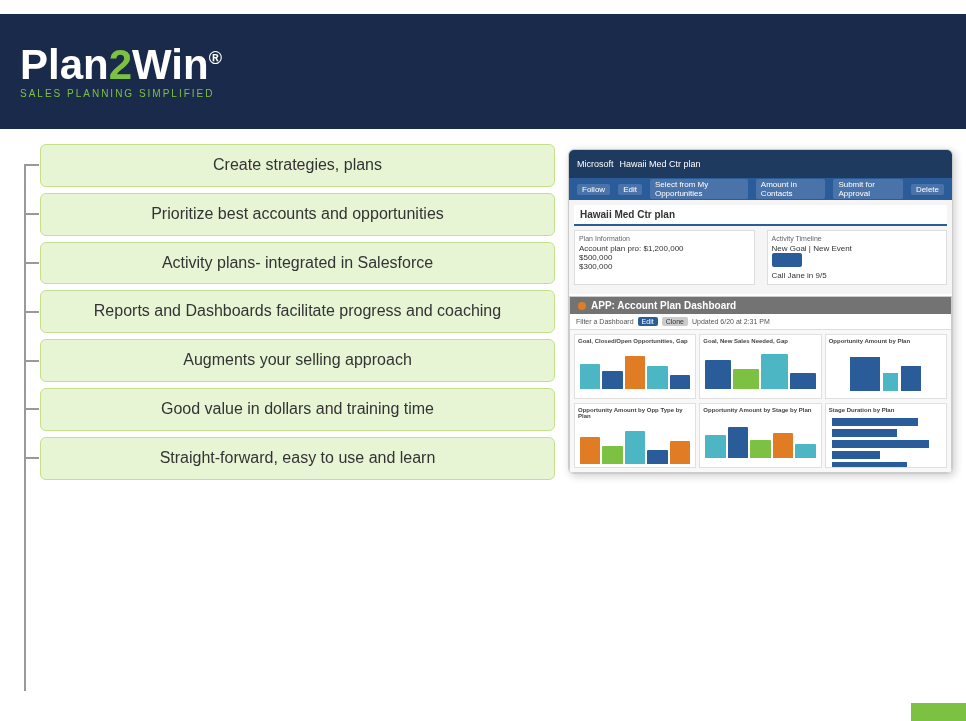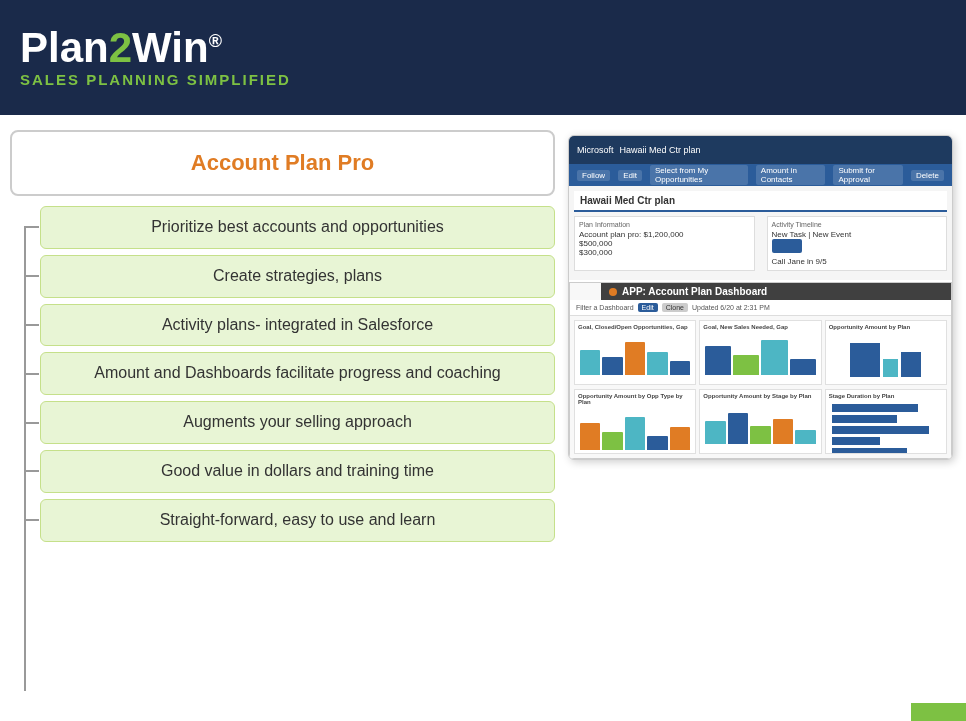--- a/index.html
+++ b/index.html
@@ -22,20 +22,21 @@
 
     
     .header {
       background: #1a2a4a;
       height: 115px;
       display: flex;
       align-items: center;
       justify-content: space-between;
       padding: 0 30px 0 20px;
       flex-shrink: 0;
+      margin-top: 14px;
     }
 
     .logo-area {
       display: flex;
       flex-direction: column;
       justify-content: center;
     }
 
     .logo-text {
       font-size: 42px;
@@ -49,23 +50,23 @@
     }
 
     .logo-registered {
       font-size: 18px;
       vertical-align: super;
       color: white;
     }
 
     .logo-subtitle {
       color: #7dc143;
-      font-size: 15px;
+      font-size: 10px;
       letter-spacing: 2px;
-      font-weight: bold;
+      font-weight: normal;
       margin-top: 2px;
     }
 
     .header-title {
       text-align: right;
       color: white;
     }
 
     .header-title-line1 {
       font-size: 28px;
@@ -255,29 +256,28 @@
     }
 
     
     .dashboard-container {
       background: #f8f8f8;
       border: 1px solid #ccc;
       margin-top: 2px;
     }
 
     .dashboard-header {
-      background: #404040;
+      background: #737373;
       color: white;
       font-size: 9px;
       font-weight: bold;
       padding: 3px 8px;
       display: flex;
       align-items: center;
       gap: 5px;
-      margin-left: 31px;
     }
 
     .dashboard-title {
       font-size: 10px;
     }
 
     .dashboard-grid {
       display: grid;
       grid-template-columns: 1fr 1fr 1fr;
       gap: 3px;
@@ -337,34 +337,31 @@
         <span>Plan</span><span class="two" style="color: rgb(125, 193, 67);">2</span><span>Win</span><span class="logo-registered">®</span>
       </div>
       <div class="logo-subtitle">SALES PLANNING SIMPLIFIED</div>
     </div>
   </div>
 
   <div class="main-content">
 
     <div class="left-panel">
 
-      <div class="app-title-box">
-        <div class="app-title">Account Plan Pro</div>
-      </div>
 
       <div class="left-content-area">
         <div class="vertical-line-container">
           <div class="vertical-line"></div>
         </div>
         <div class="feature-list">
 
+          <div class="feature-item">Create strategies, plans</div>
           <div class="feature-item">Prioritize best accounts and opportunities</div>
-          <div class="feature-item">Create strategies, plans</div>
           <div class="feature-item">Activity plans- integrated in Salesforce</div>
-          <div class="feature-item">Amount and Dashboards facilitate progress and coaching</div>
+          <div class="feature-item">Reports and Dashboards facilitate progress and coaching</div>
           <div class="feature-item">Augments your selling approach</div>
           <div class="feature-item">Good value in dollars and training time</div>
           <div class="feature-item">Straight-forward, easy to use and learn</div>
 
         </div>
       </div>
     </div>
 
     <div class="right-panel">
       <div class="screenshot-container">
@@ -387,21 +384,21 @@
           <div class="crm-header-row">Hawaii Med Ctr plan</div>
           <div class="crm-two-col">
             <div class="crm-col">
               <div class="crm-col-label">Plan Information</div>
               <div class="crm-col-value">Account plan pro: $1,200,000</div>
               <div class="crm-col-value">$500,000</div>
               <div class="crm-col-value">$300,000</div>
             </div>
             <div class="crm-col">
               <div class="crm-col-label">Activity Timeline</div>
-              <div class="crm-col-value">New Task | New Event</div>
+              <div class="crm-col-value">New Goal | New Event</div>
               <div style="background:#2b5c9a;height:14px;width:30px;display:inline-block;border-radius:2px;"></div>
               <div class="crm-col-value">Call Jane in 9/5</div>
             </div>
           </div>
         </div>
 
         <div class="dashboard-container">
           <div class="dashboard-header">
             <span style="background:#e07c24;width:8px;height:8px;display:inline-block;border-radius:50%;"></span>
             <span class="dashboard-title">APP: Account Plan Dashboard</span>

